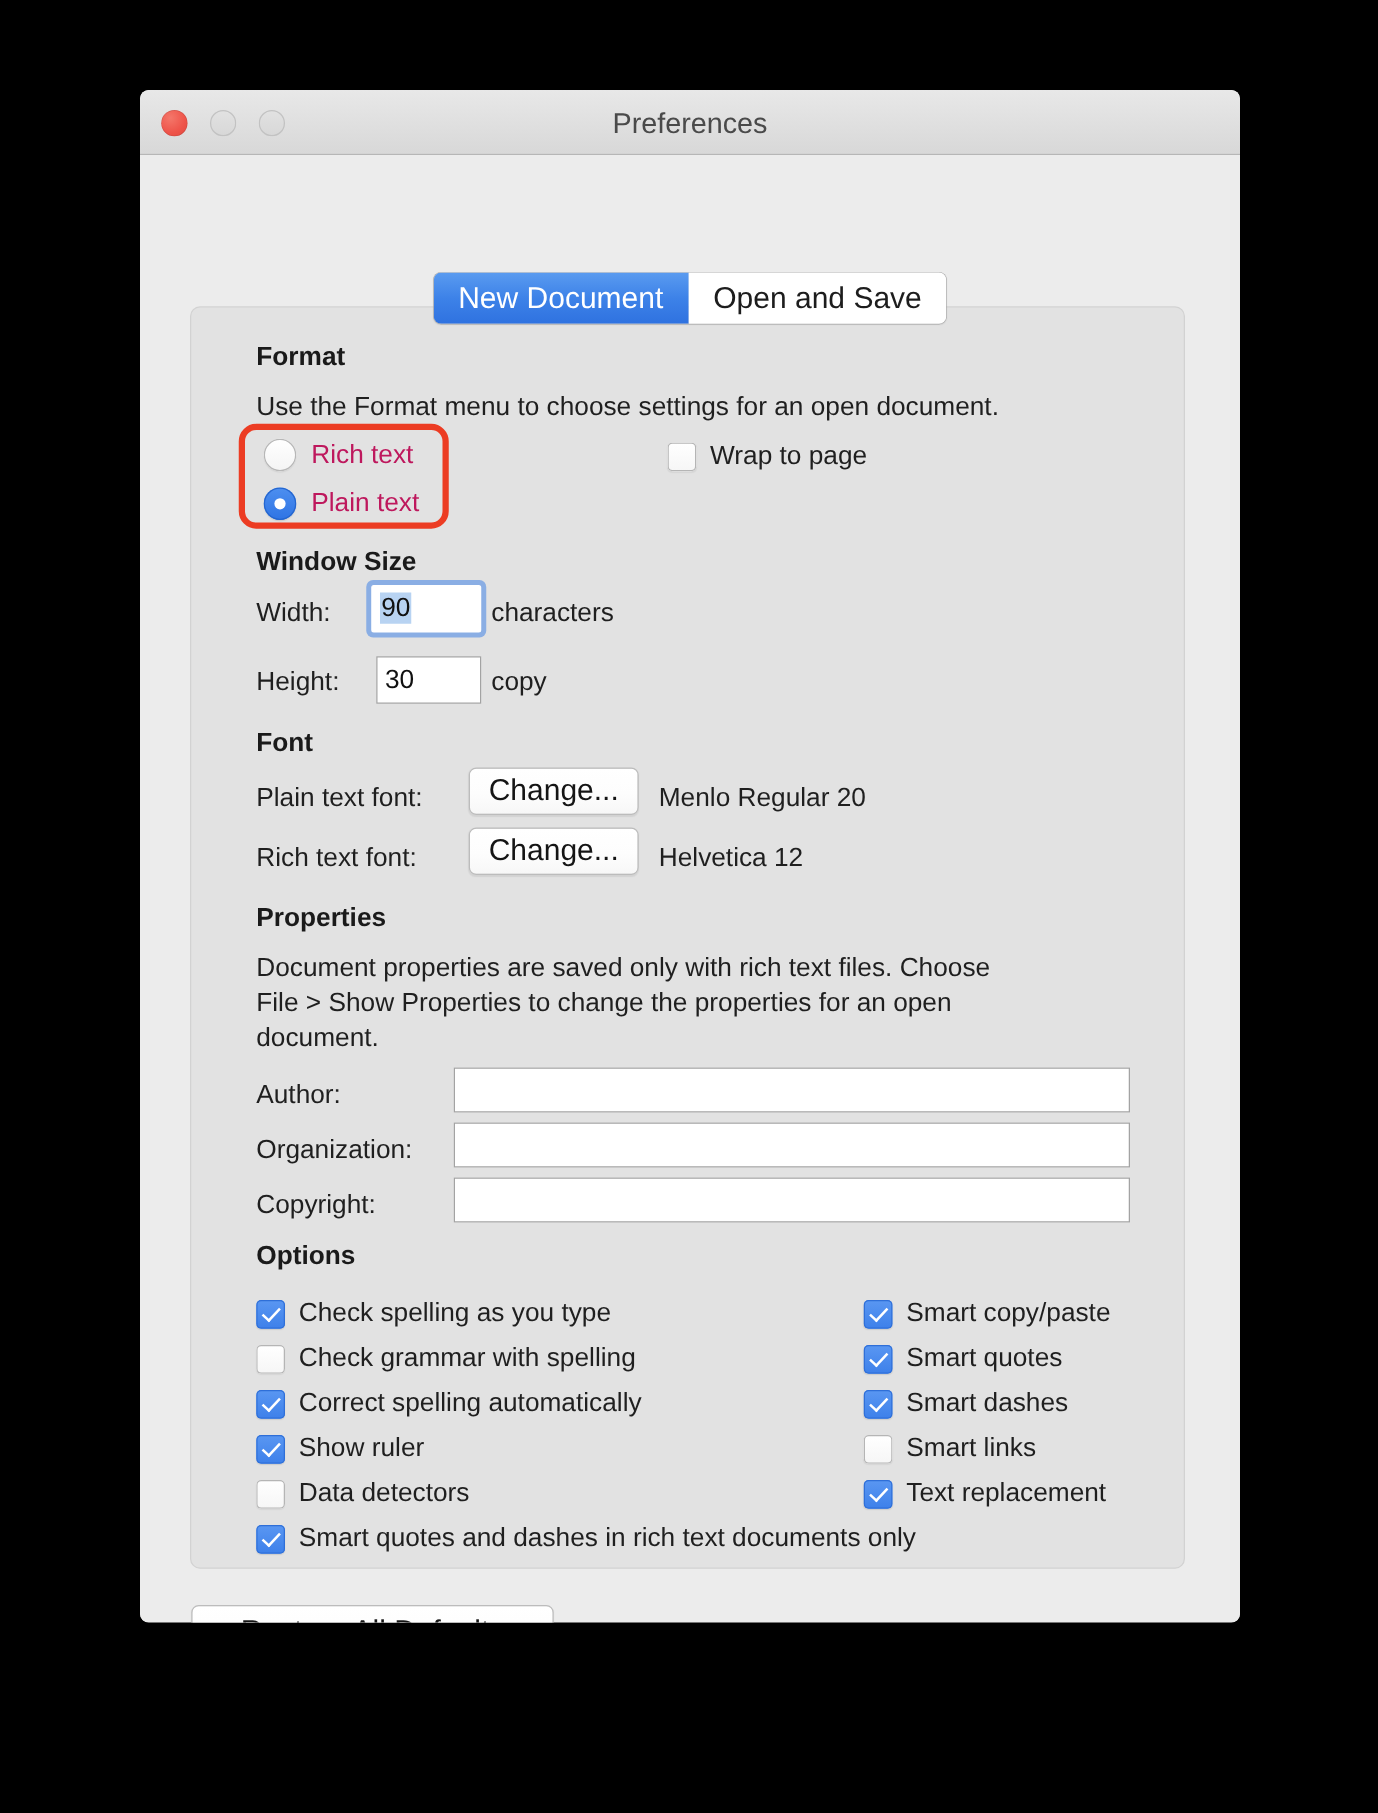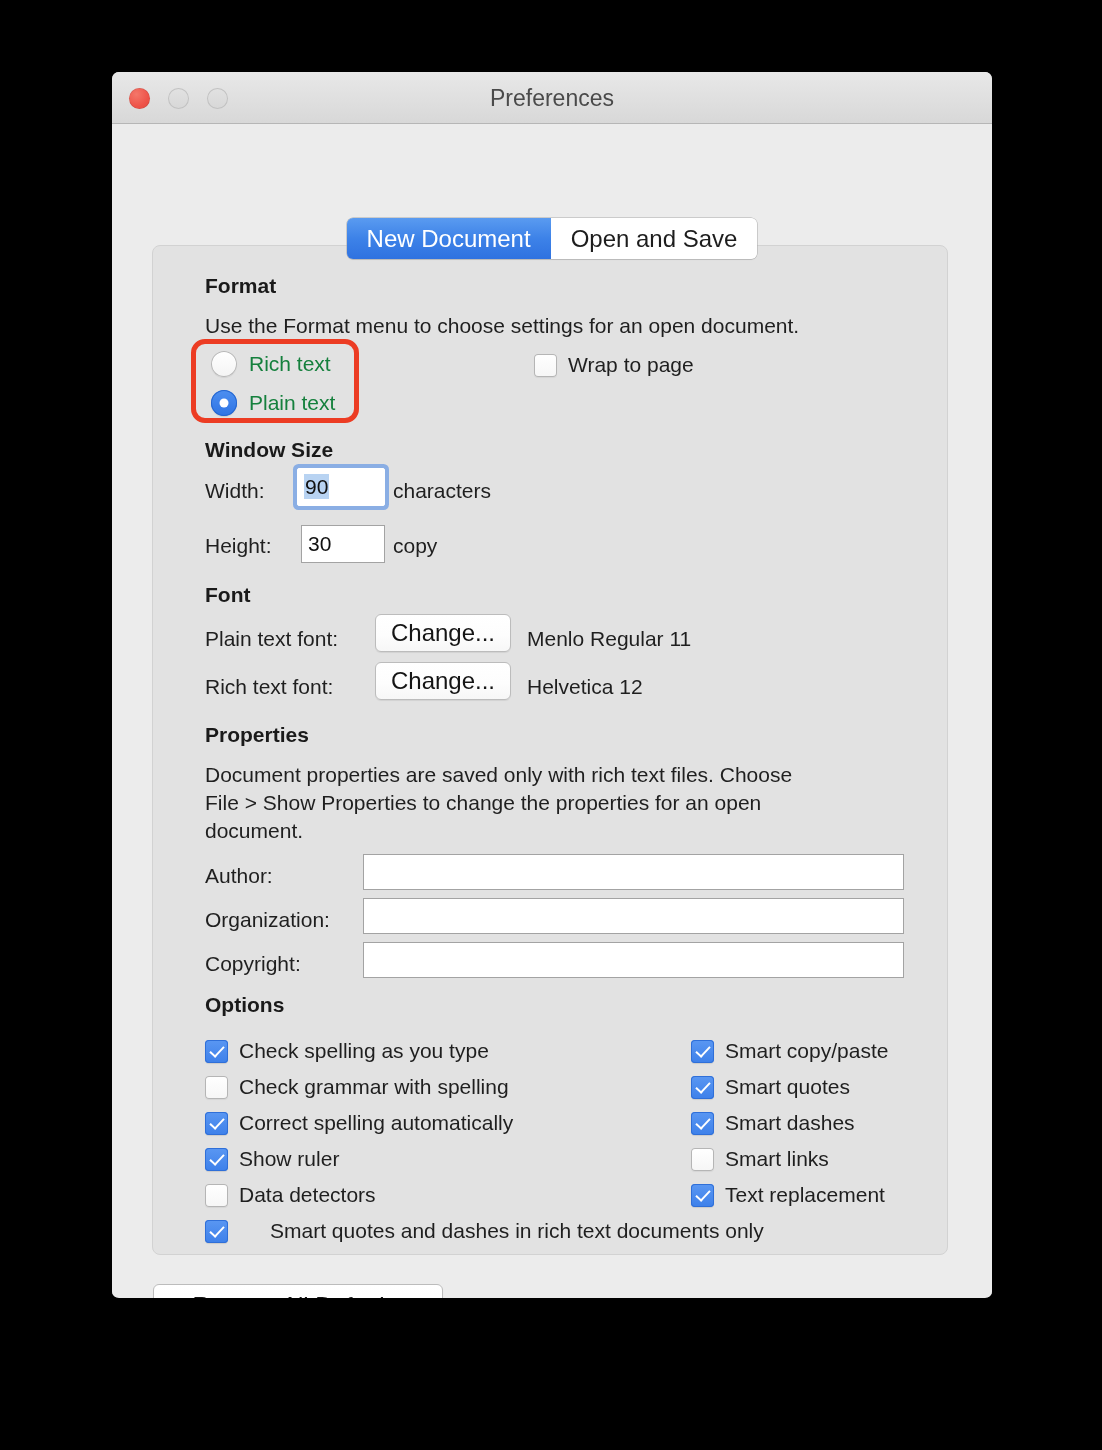--- a/index.html
+++ b/index.html
@@ -152,21 +152,21 @@
     content: "";
     position: absolute;
     width: 9px;
     height: 9px;
     border-radius: 50%;
     background: #ffffff;
     left: 50%;
     top: 50%;
     transform: translate(-50%, -50%);
   }
-  .radio-label { margin-left: 12px; font-size: 21px; color: #15803d; }
+  .radio-label { margin-left: 12px; font-size: 21px; color: #be185d; }
 
   
   .annot {
     position: absolute;
     border: 5px solid #ec3c23;
     border-radius: 14px;
     pointer-events: none;
   }
 
   
@@ -285,21 +285,21 @@
       <div class="abs label" style="left:52px; top:288px;">Height:</div>
       <div class="abs tfield" style="left:148px; top:279px; width:84px; height:38px; line-height:36px;">
         <span>30</span>
       </div>
       <div class="abs label" style="left:240px; top:288px;">copy</div>
 
       <div class="abs section-title" style="left:52px; top:337px;">Font</div>
 
       <div class="abs label" style="left:52px; top:381px;">Plain text font:</div>
       <div class="abs btn" style="left:222px; top:368px; width:136px; height:38px; line-height:36px;">Change...</div>
-      <div class="abs label" style="left:374px; top:381px;">Menlo Regular 11</div>
+      <div class="abs label" style="left:374px; top:381px;">Menlo Regular 20</div>
 
       <div class="abs label" style="left:52px; top:429px;">Rich text font:</div>
       <div class="abs btn" style="left:222px; top:416px; width:136px; height:38px; line-height:36px;">Change...</div>
       <div class="abs label" style="left:374px; top:429px;">Helvetica 12</div>
 
       <div class="abs section-title" style="left:52px; top:477px;">Properties</div>
       <div class="abs body-text" style="left:52px; top:517px;">Document properties are saved only with rich text files. Choose</div>
       <div class="abs body-text" style="left:52px; top:545px;">File &gt; Show Properties to change the properties for an open</div>
       <div class="abs body-text" style="left:52px; top:573px;">document.</div>
 
@@ -355,21 +355,21 @@
       </div>
       <div class="abs cb-row" style="left:538px; top:901px;text-align:center;">
         <span class="checkbox"></span>
         <span class="cb-label">Smart links</span>
       </div>
       <div class="abs cb-row" style="left:538px; top:937px;">
         <span class="checkbox on"></span>
         <span class="cb-label">Text replacement</span>
       </div>
 
-      <div class="abs cb-row" style="left:52px; top:973px;gap:31px;">
+      <div class="abs cb-row" style="left:52px; top:973px;">
         <span class="checkbox on"></span>
         <span class="cb-label">Smart quotes and dashes in rich text documents only</span>
       </div>
 
     </div>
 
     <div class="abs btn" style="left:41px; top:1160px; width:290px; height:43px; line-height:41px;">Restore All Defaults</div>
 
   </div>
 </div>

